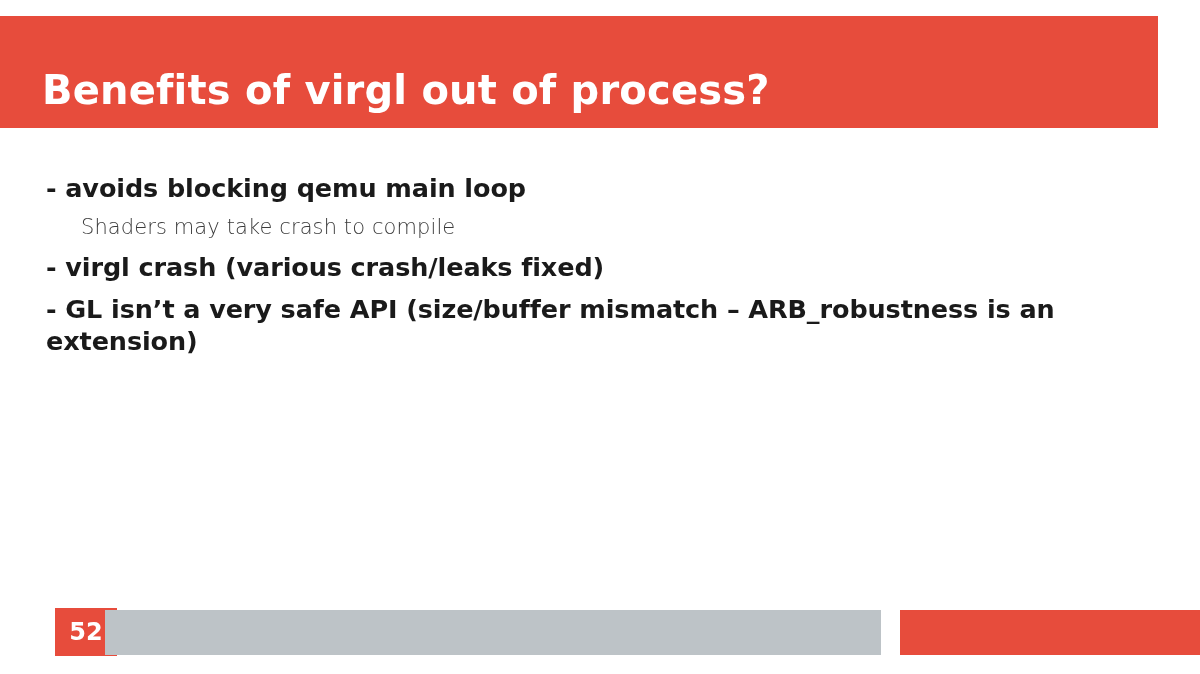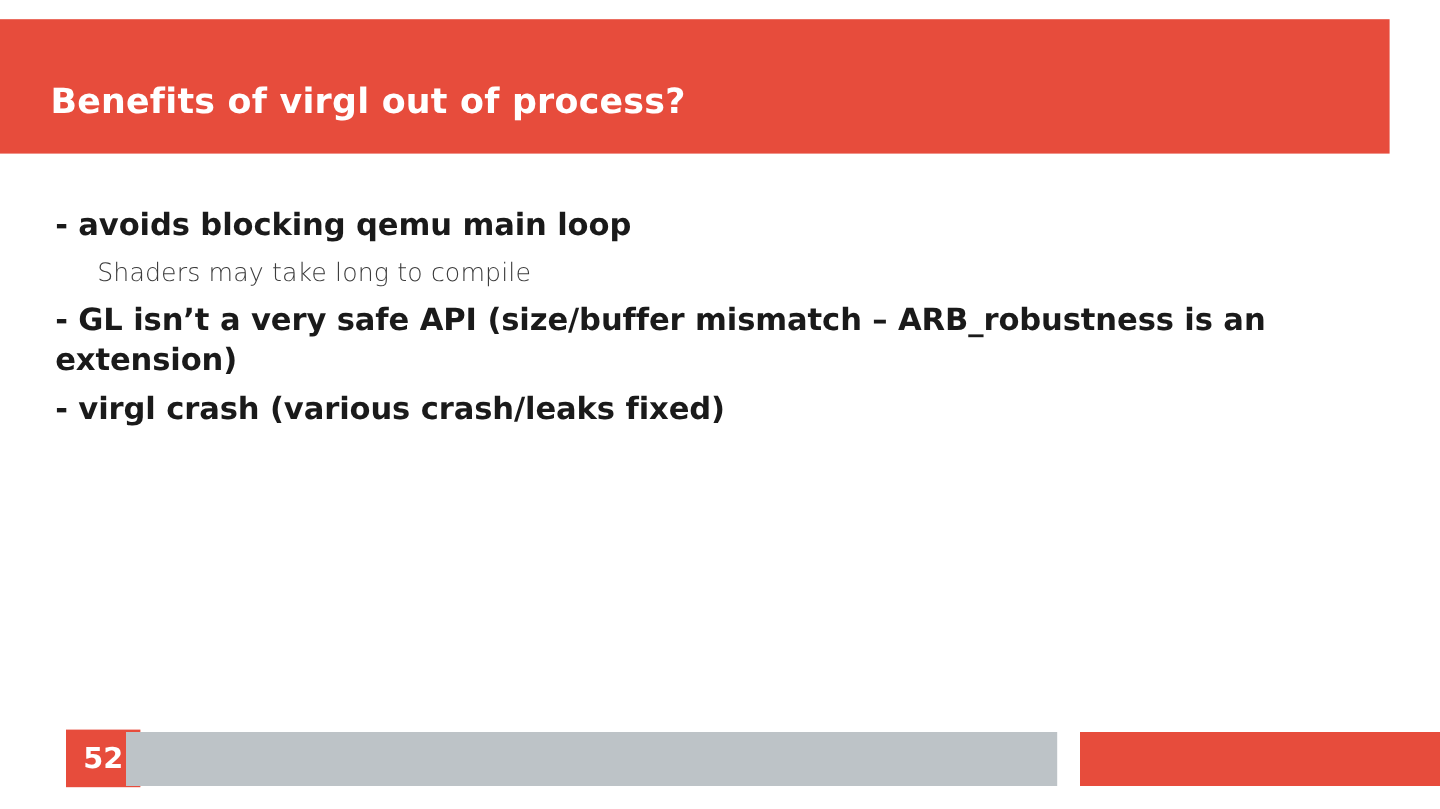--- a/index.html
+++ b/index.html
@@ -32,21 +32,21 @@
   }
 
   .title-text {
     position: absolute;
     left: 42px;
     top: 70px;
     width: 1090px;
     margin: 0;
     color: #ffffff;
     font-family: "DejaVu Sans", sans-serif;
-    font-size: 29px;
+    font-size: 40px;
     font-weight: bold;
     letter-spacing: 0.2px;
     line-height: 1;
     white-space: nowrap;
   }
 
   
   .body-area {
     position: absolute;
     left: 46px;
@@ -128,26 +128,26 @@
 <body>
 
 <div id="slide" style="--accent: #e74c3c; --neutral: #bdc3c7; background: rgb(255, 255, 255);">
 
   <div class="title-bar"></div>
   <h1 class="title-text">Benefits of virgl out of process?</h1>
 
   <div class="body-area">
     <p class="bullet">- avoids blocking qemu main loop</p>
 
-    <p class="subbullet">Shaders may take long to compile</p>
+    <p class="subbullet">Shaders may take crash to compile</p>
 
 
+    <p class="bullet">- virgl crash (various crash/leaks fixed)</p>
+
     <p class="bullet wrap">- GL isn’t a very safe API (size/buffer mismatch – ARB_robustness is an extension)</p>
-
-    <p class="bullet">- virgl crash (various crash/leaks fixed)</p>
   </div>
 
   <div class="footer">
     <div class="page-badge">52</div>
     <div class="footer-bar-gray"></div>
     <div class="footer-bar-red"></div>
   </div>
 
 </div>
 

